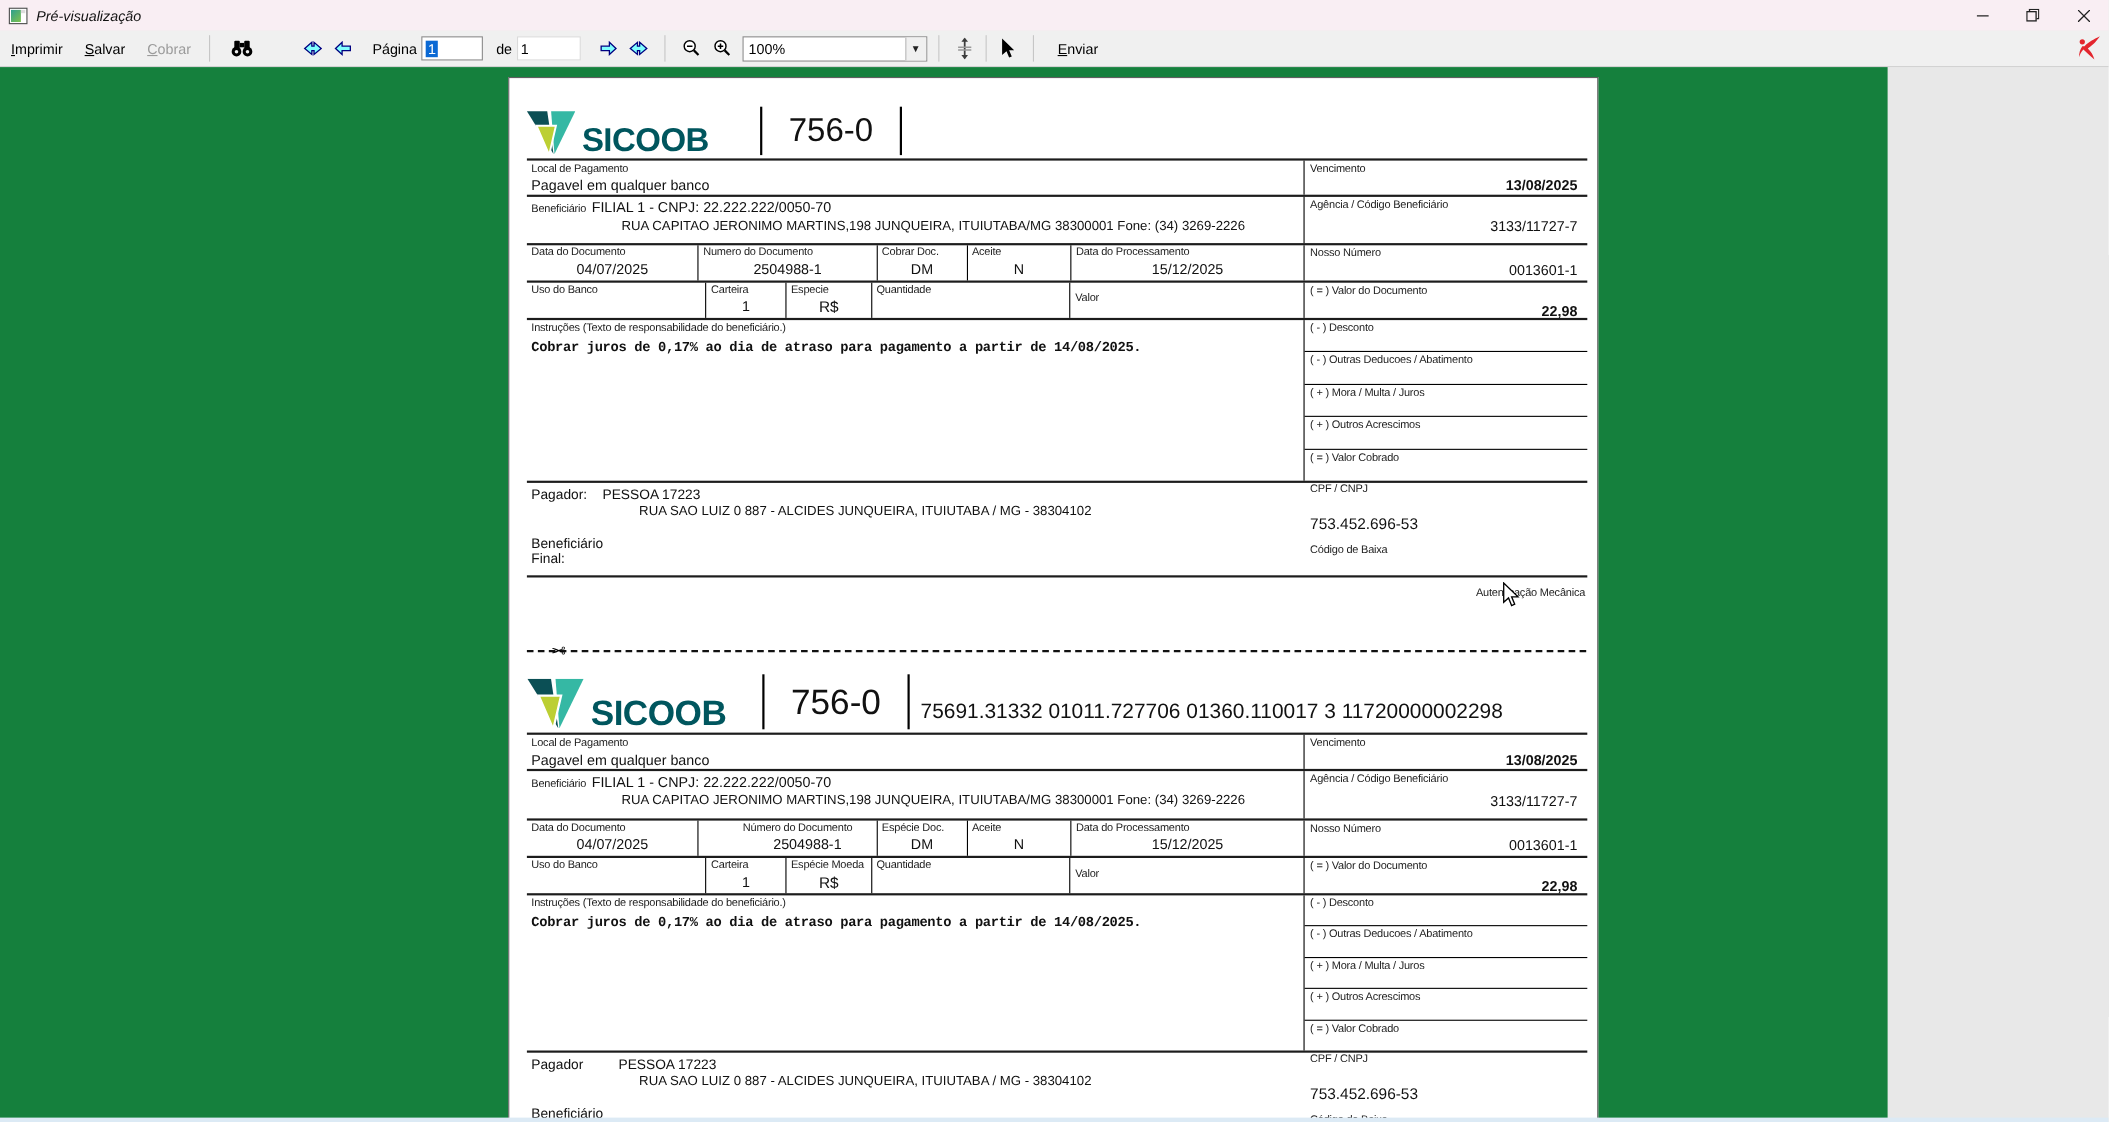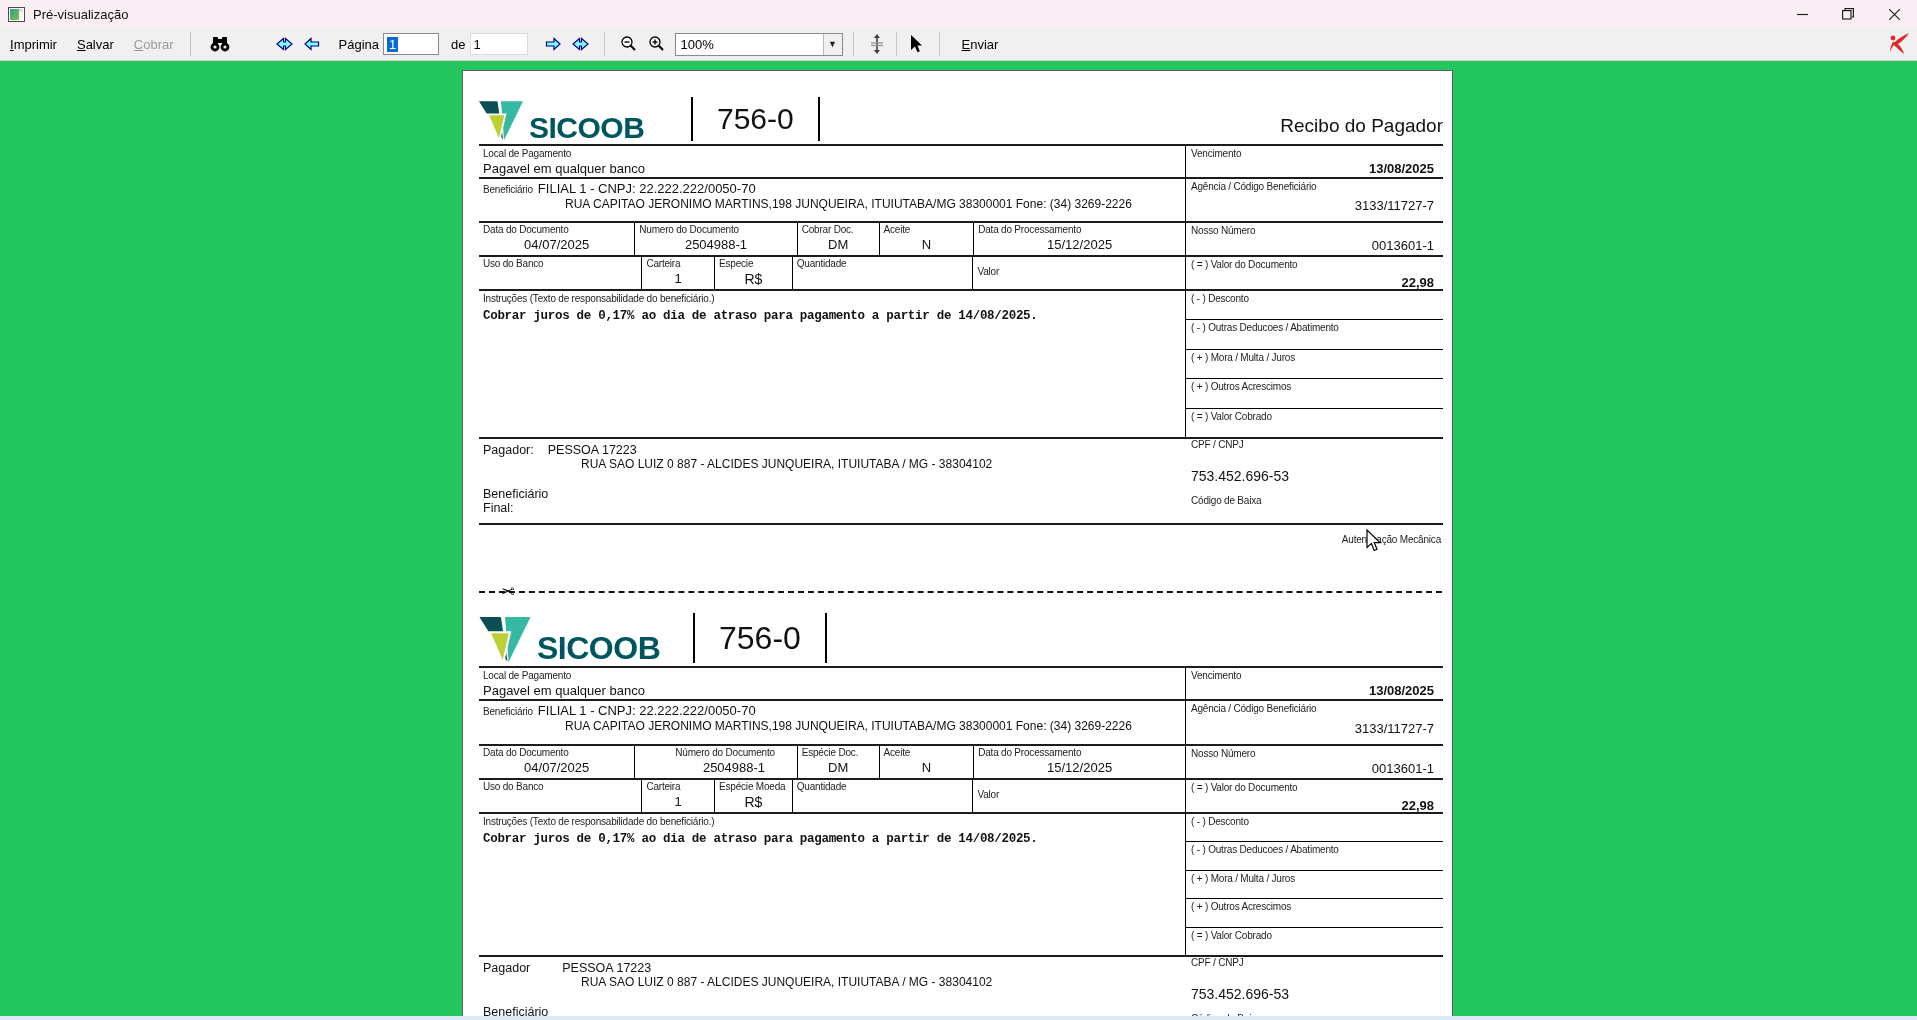--- a/index.html
+++ b/index.html
@@ -1,21 +1,21 @@
 <!DOCTYPE html>
 <html><head>
 <meta charset="utf-8">
 <style>
   * { margin:0; padding:0; box-sizing:border-box; }
   html,body { width:1917px; height:1020px; overflow:hidden; }
   body { font-family:"Liberation Sans", sans-serif; background:#e8e8e8; position:relative; }
 
   
   .titlebar { position:absolute; left:0; top:0; width:1917px; height:28px;
-    background:#f9eef3; display:flex; align-items:center; justify-content:space-between; }
+    background:#f9eef3; display:flex; align-items:center; justify-content:space-between;font-style:italic; }
   .title-left { display:flex; align-items:center; gap:8px; padding-left:8px; }
   .app-icon { width:17px; height:15px; border:1px solid #4a4a4a; background:#fff; position:relative; display:inline-block; }
   .app-icon::before { content:""; position:absolute; left:1px; top:1px; width:9px; height:11px;
     background:linear-gradient(135deg,#2e9e8f 0%,#7fc24d 100%); }
   .app-icon::after { content:""; position:absolute; right:1px; top:1px; width:4px; height:3px; background:#dcdcdc; }
   .title-text { font-size:13px; color:#111; }
   .win-controls { display:flex; height:28px; }
   .win-btn { width:46px; height:28px; display:flex; align-items:center; justify-content:center;
     background:transparent; border:none; color:#222; cursor:default; }
   .win-btn svg { display:block; }
@@ -37,21 +37,21 @@
   .sel { background:#0b69d4; color:#fff; padding:0 2px; }
   .combo { width:168px; height:23px; background:#fff; border:1px solid #8a8a8a; display:flex;
     align-items:center; justify-content:space-between; font-size:13px; }
   .combo .combo-text { padding-left:5px; }
   .combo .combo-arrow { width:19px; height:21px; background:#f0f0f0; border-left:1px solid #b9b9b9;
     display:flex; align-items:center; justify-content:center; font-size:9px; color:#222; }
   .spacer { flex:1; }
   .red-logo { margin-right:6px; }
 
   
-  .preview { position:absolute; left:0; top:61px; width:1917px; height:959px; background:#22c55e; overflow:hidden; }
+  .preview { position:absolute; left:0; top:61px; width:1716px; height:959px; background:#15803d; overflow:hidden; }
   .page { position:absolute; left:462px; top:9px; width:991px; height:1200px;
     background:#fff; border:1px solid #5f5f5f; padding:20px 10px 0 16px; }
 
   
   .bol { width:964px; color:#111; }
   .bol-header { display:flex; align-items:flex-end; height:50px; margin-bottom:3px; }
   .logo { display:flex; align-items:flex-end; gap:6px; width:212px; }
   .logo-text { font-weight:700; font-size:30px; color:#00565E; letter-spacing:-.5px; line-height:.9; }
   .codebox { border-left:2px solid #000; border-right:2px solid #000; padding:2px 24px;
     font-weight:400; font-size:30px; line-height:1; height:44px; display:flex; align-items:center; }
@@ -232,21 +232,20 @@
       <div class="bol-header">
         <div class="logo">
           <svg width="44" height="40" viewBox="0 0 100 90">
             <polygon points="0,0 42,0 55,88" fill="#0B4F55"></polygon>
             <polygon points="50,0 100,0 57,88" fill="#35B8A4"></polygon>
             <polygon points="20,30 60,30 46,90" fill="#BCCF33" stroke="#fff" stroke-width="4"></polygon>
           </svg>
           <span class="logo-text">SICOOB</span>
         </div>
         <div class="codebox">756-0</div>
-        <div class="hdr-right">Recibo do Pagador</div>
       </div>
 
       <div class="row r1">
         <div class="main">
           <div class="instr-cell">
             <div class="lbl">Local de Pagamento</div>
             <div class="val">Pagavel em qualquer banco</div>
           </div>
         </div>
         <div class="rcol">
@@ -387,20 +386,21 @@
       <div class="bol-header">
         <div class="logo" style="width:214px;">
           <svg width="52" height="46" viewBox="0 0 100 90">
             <polygon points="0,0 42,0 55,88" fill="#0B4F55"></polygon>
             <polygon points="50,0 100,0 57,88" fill="#35B8A4"></polygon>
             <polygon points="20,30 60,30 46,90" fill="#BCCF33" stroke="#fff" stroke-width="4"></polygon>
           </svg>
           <span class="logo-text" style="font-size:32px;">SICOOB</span>
         </div>
         <div class="codebox">756-0</div>
+        <div class="hdr-right dig">75691.31332 01011.727706 01360.110017 3 11720000002298</div>
       </div>
 
       <div class="row r1">
         <div class="main">
           <div class="instr-cell">
             <div class="lbl">Local de Pagamento</div>
             <div class="val">Pagavel em qualquer banco</div>
           </div>
         </div>
         <div class="rcol">

